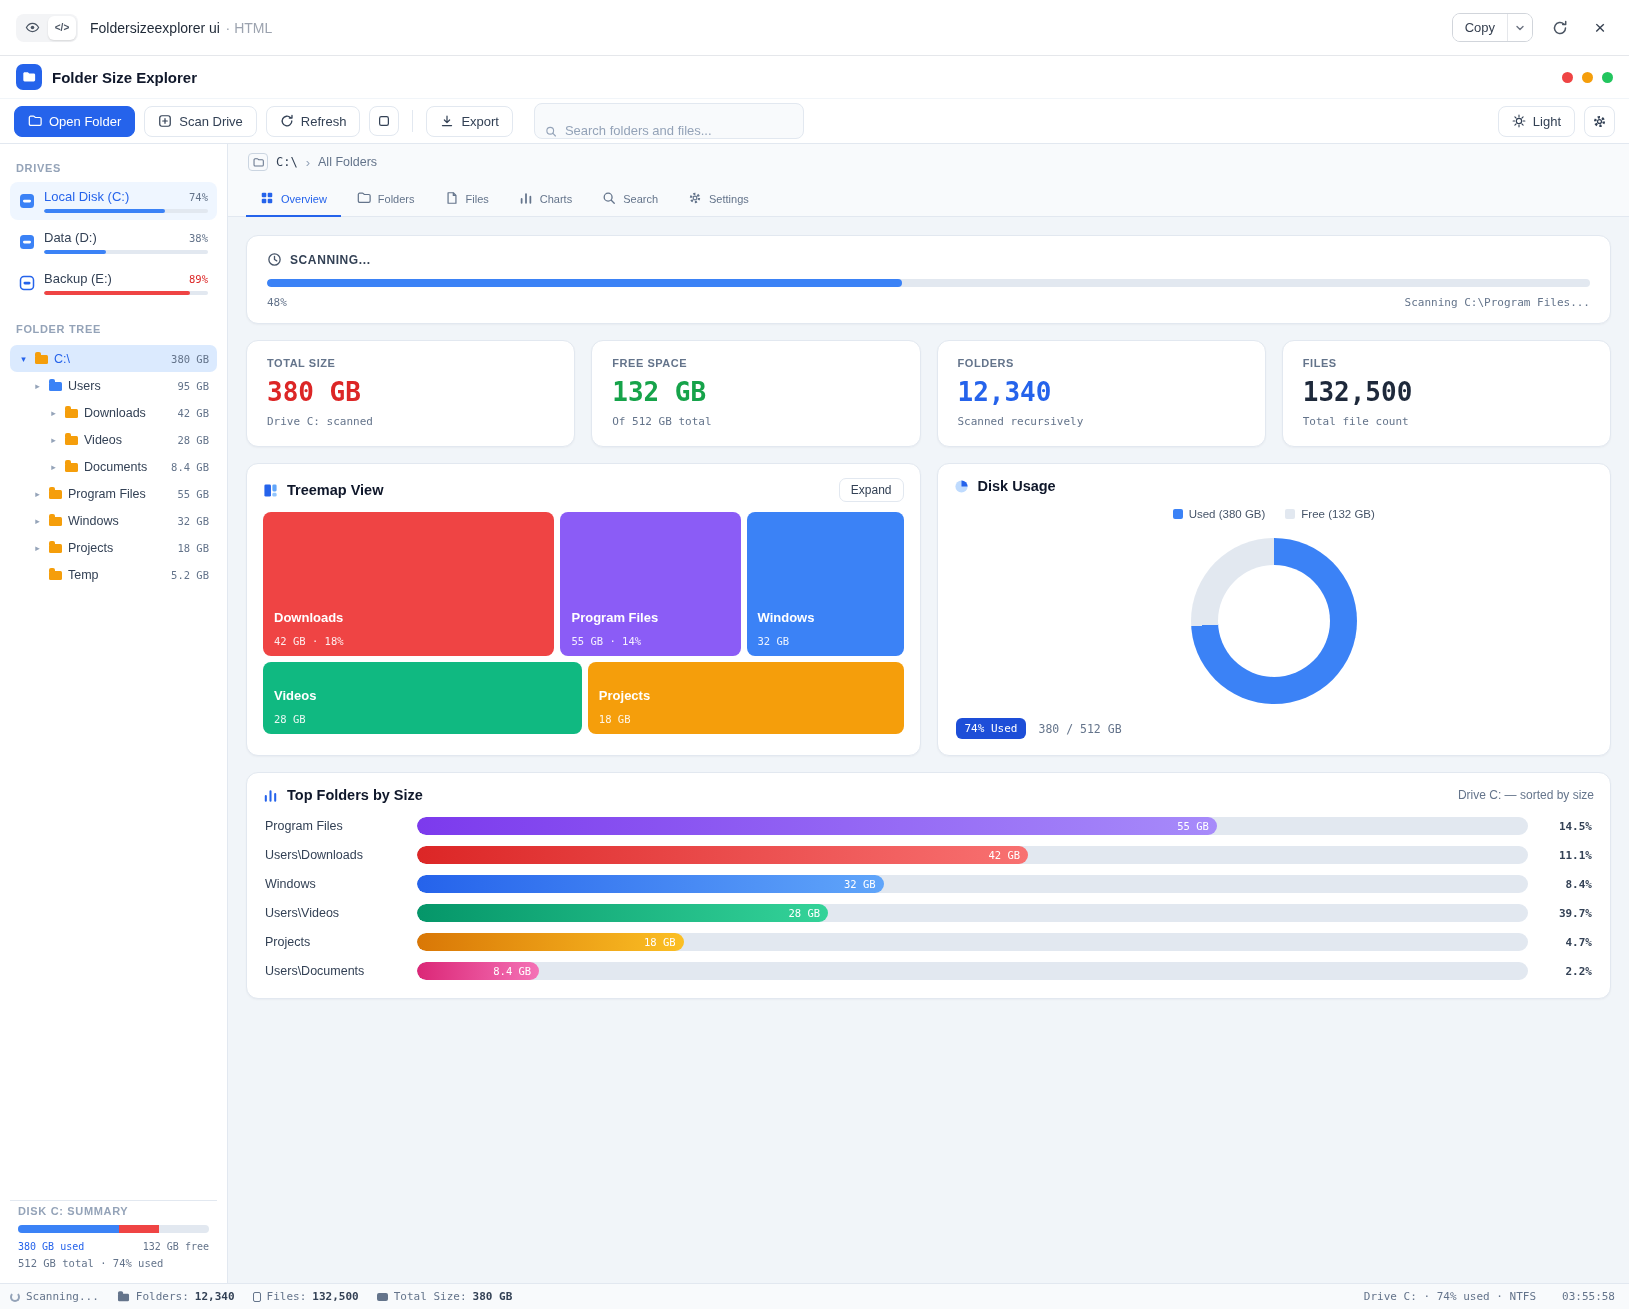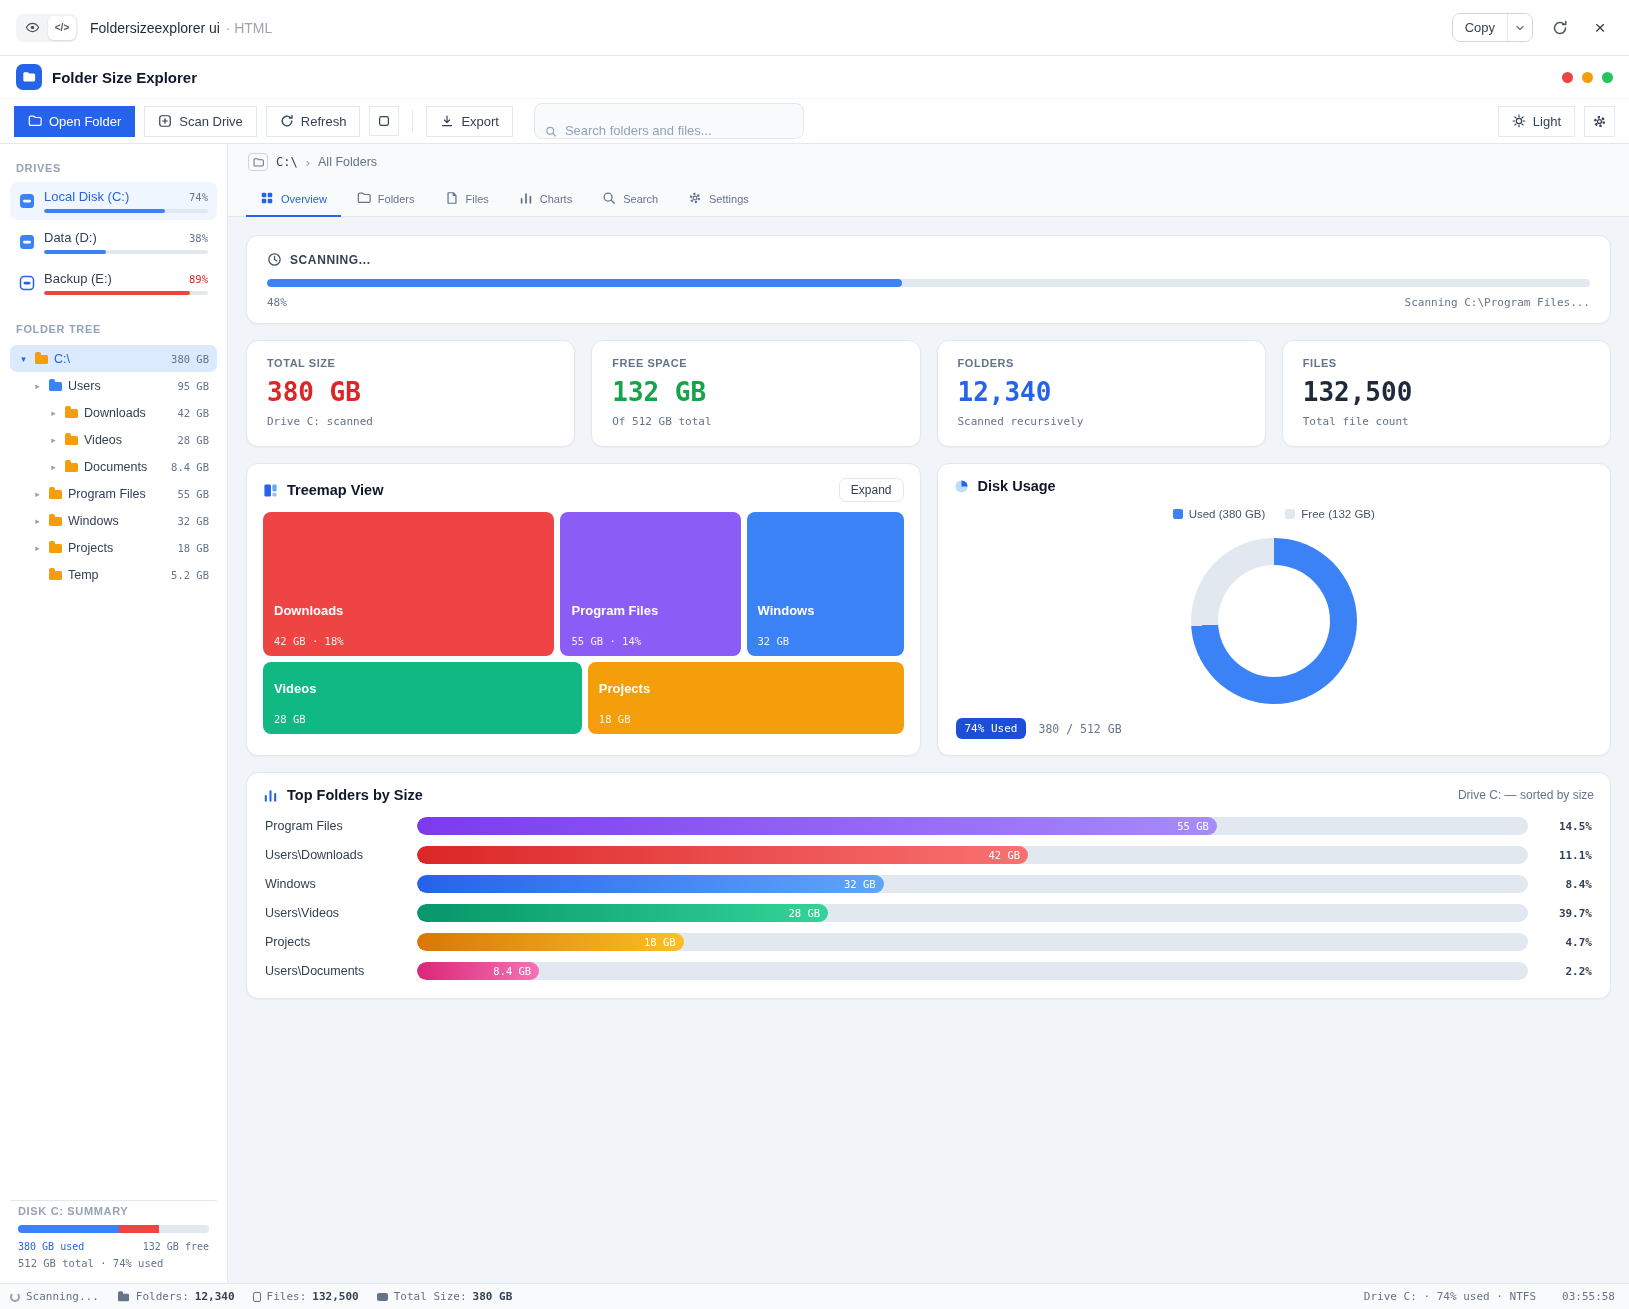--- a/index.html
+++ b/index.html
@@ -27,21 +27,21 @@
   
   .app-header { height:42px; flex:none; background:#fff; display:flex; align-items:center; padding:0 16px; gap:10px; }
   .logo { width:26px; height:26px; border-radius:7px; background:#2563eb; display:flex; align-items:center; justify-content:center; color:#fff; }
   .app-title { font-size:15px; font-weight:700; color:#0f172a; }
   .traffic { margin-left:auto; display:flex; gap:9px; }
   .dot { width:11px; height:11px; border-radius:50%; }
   .dot.r { background:#ef4444; } .dot.y { background:#f59e0b; } .dot.g { background:#22c55e; }
 
   
   .toolbar { height:46px; flex:none; background:#fff; border-top:1px solid #f1f5f9; border-bottom:1px solid #e2e8f0; display:flex; align-items:center; padding:0 14px; gap:9px; }
-  .tb-btn { display:flex; align-items:center; gap:7px; padding:7px 13px; border-radius:0; border:1px solid #e2e8f0; background:#fff; color:#334155; font-size:13px; font-weight:500; }
+  .tb-btn { display:flex; align-items:center; gap:7px; padding:7px 13px; border-radius:8px; border:1px solid #e2e8f0; background:#fff; color:#334155; font-size:13px; font-weight:500; }
   .tb-btn.primary { background:#2563eb; border-color:#2563eb; color:#fff; }
   .tb-btn.square { padding:7px; }
   .tb-div { width:1px; height:22px; background:#e2e8f0; margin:0 4px; }
   .search-box { display:flex; align-items:flex-end; gap:8px; width:270px; height:36px; background:#f8fafc; border:1px solid #e2e8f0; border-radius:8px; padding:0 10px; margin-left:12px; color:#94a3b8; }
   .search-box input { border:none; outline:none; background:transparent; font-size:13px; color:#334155; width:100%; font-family:inherit; }
   .search-box input::placeholder { color:#94a3b8; }
   .tb-right { margin-left:auto; display:flex; align-items:center; gap:9px; }
 
   
   .content { flex:1; display:flex; min-height:0; }
@@ -109,21 +109,21 @@
   .card-title { font-size:14.5px; font-weight:700; color:#0f172a; }
   .expand-btn { margin-left:auto; border:1px solid #e2e8f0; background:#fff; border-radius:7px; padding:4px 11px; font-size:12px; font-weight:500; color:#334155; }
 
   .tm-body { padding:0 16px 16px; }
   .tm-row { display:flex; gap:6px; }
   .tm-row + .tm-row { margin-top:6px; }
   .tm-row1 { height:144px; } .tm-row2 { height:72px; }
   .tm-block { border-radius:8px; position:relative; flex:1 1 auto; cursor:pointer; }
   .tm-label { position:absolute; left:11px; bottom:9px; color:#fff; }
   .tm-name { font-weight:700; font-size:13px; }
-  .tm-detail { font-size:10.5px; opacity:.9; margin-top:17px; }
+  .tm-detail { font-size:10.5px; opacity:.9; margin-top:10px; }
 
   .du-legend { display:flex; justify-content:center; gap:20px; margin-top:4px; font-size:11.5px; color:#475569; }
   .du-legend .li { display:flex; align-items:center; gap:6px; }
   .sw { width:10px; height:10px; border-radius:2px; }
   .donut { width:166px; height:166px; border-radius:50%; margin:18px auto 14px; background:conic-gradient(var(--uc) calc(var(--p) * 1%), var(--fc) 0); position:relative; }
   .donut::after { content:""; position:absolute; inset:27px; background:#fff; border-radius:50%; }
   .du-foot { display:flex; align-items:center; gap:12px; padding:0 18px 16px; }
   .du-badge { background:#1d4ed8; color:#fff; font-size:11px; padding:4px 9px; border-radius:6px; }
   .du-ratio { font-size:11.5px; color:#64748b; }
 

